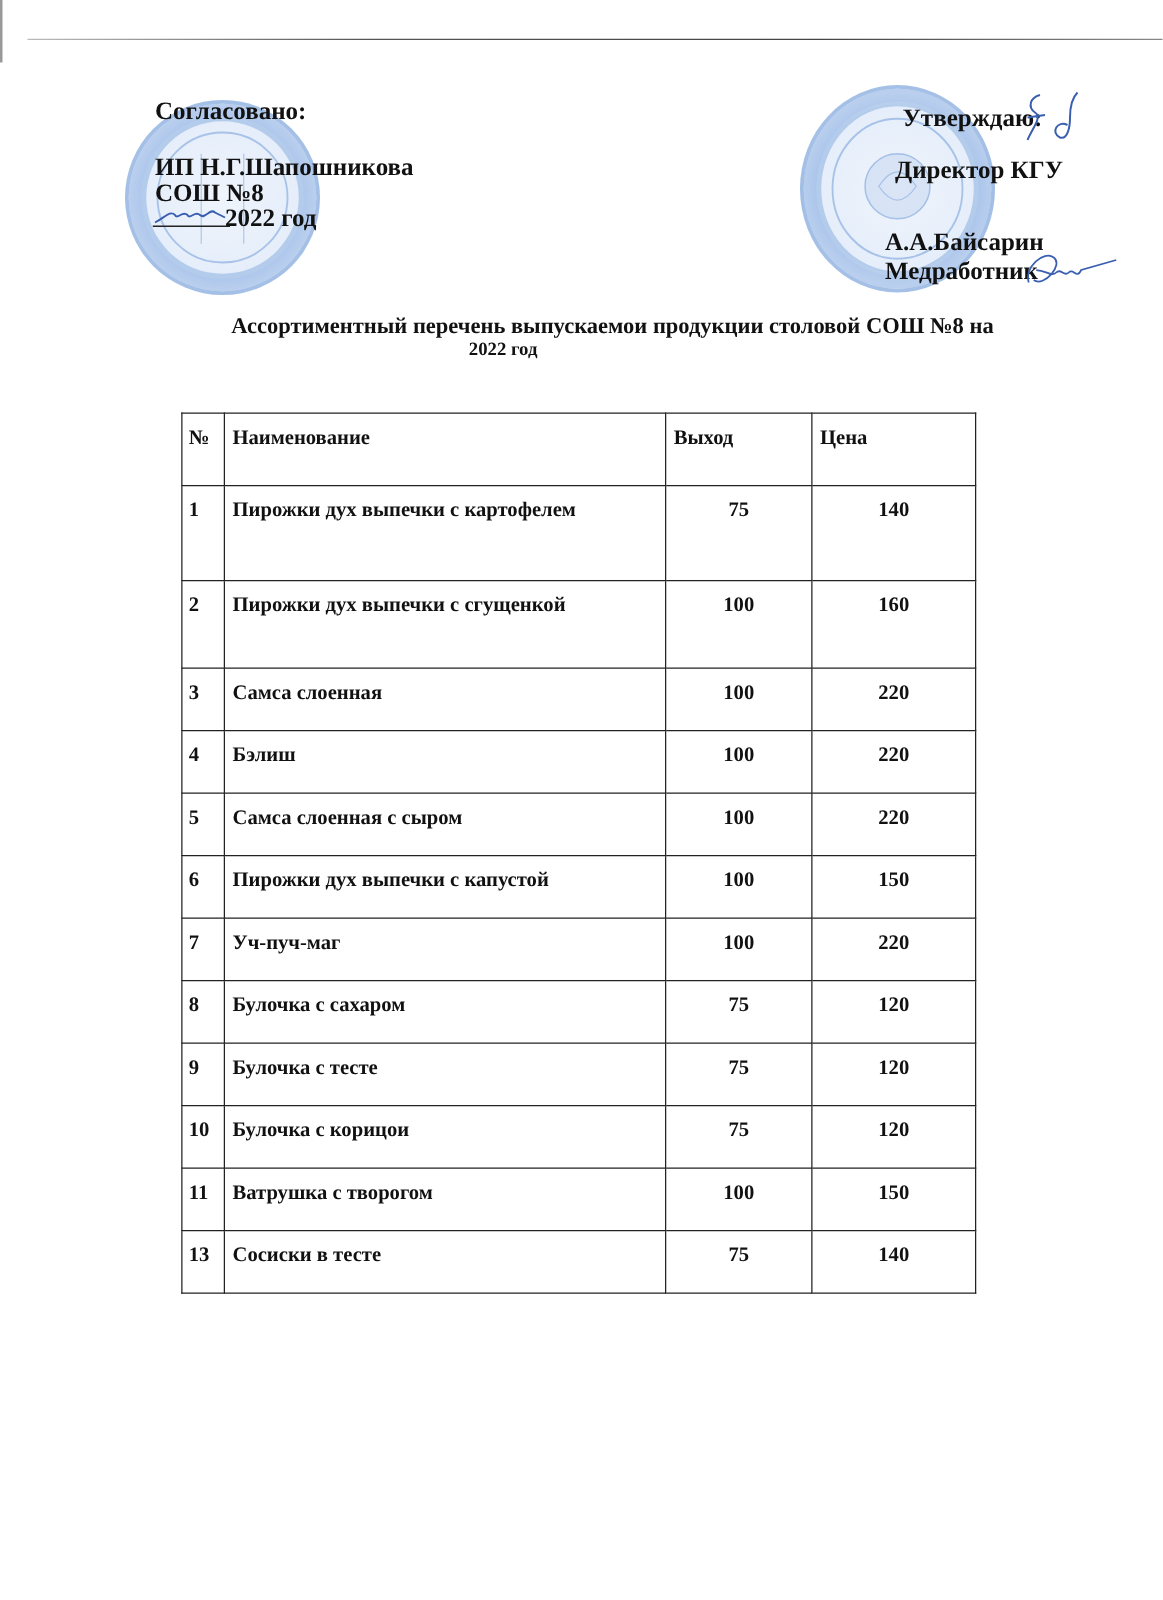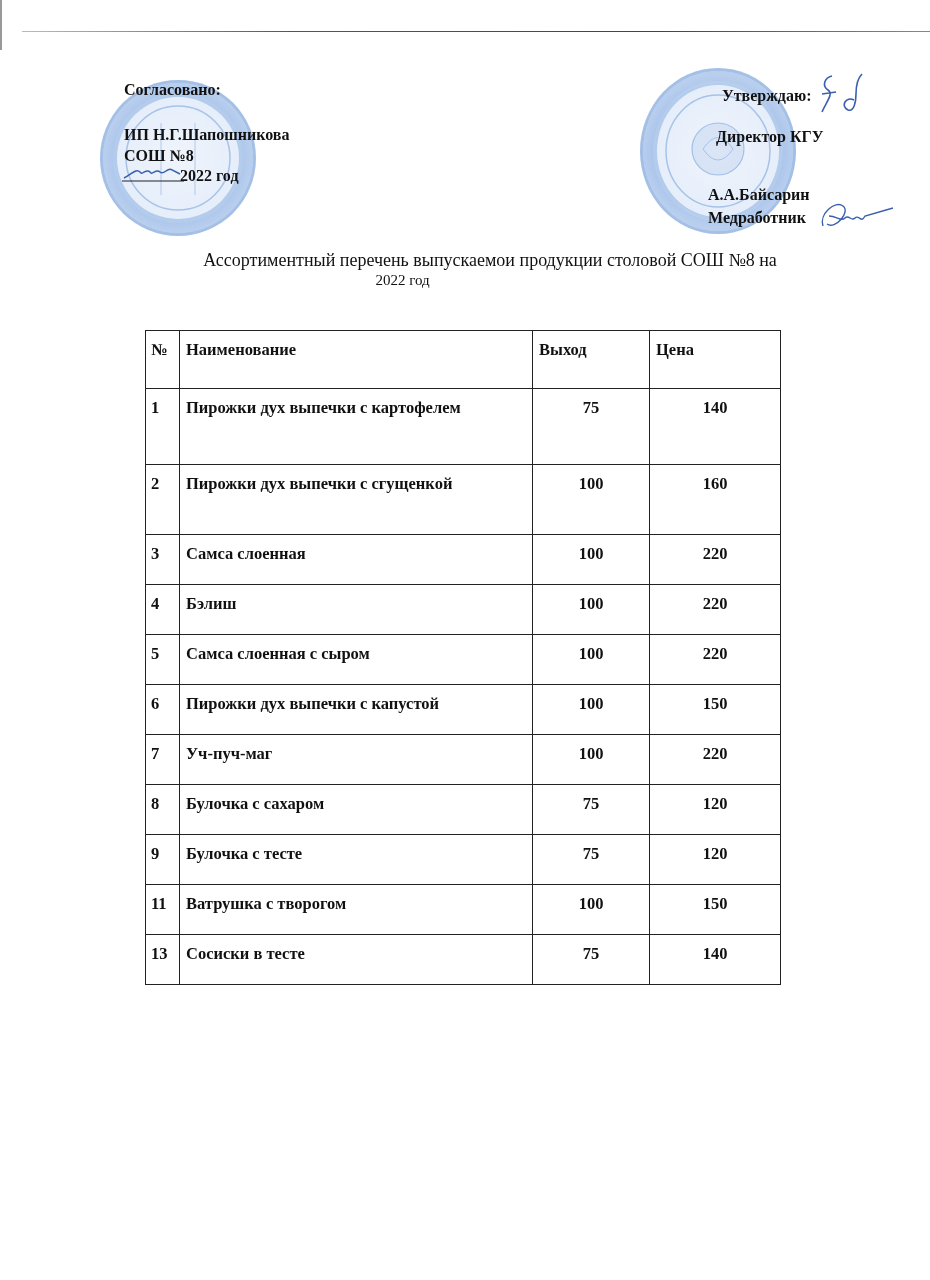--- a/index.html
+++ b/index.html
@@ -19,26 +19,26 @@
     .stamp {
       position: absolute; border-radius: 50%;
       border: 3px solid rgba(90,140,210,0.55);
       box-shadow: inset 0 0 0 10px rgba(150,185,235,0.25), inset 0 0 0 14px rgba(90,140,210,0.35);
       background: radial-gradient(circle, rgba(150,185,235,0.15) 0%, rgba(150,185,235,0.25) 60%, rgba(255,255,255,0) 70%);
     }
     .stamp-left { left: 100px; top: 80px; width: 150px; height: 150px; }
     .stamp-right { left: 640px; top: 68px; width: 150px; height: 160px; }
     .stamp svg { position: absolute; left: 0; top: 0; }
     .hdr {
-      position: absolute; font-weight: bold; font-size: 16px; line-height: 19px; white-space: nowrap;
+      position: absolute; font-weight: bold; font-size: 20px; line-height: 19px; white-space: nowrap;
     }
     .sig { position: absolute; }
     .title {
       position: absolute; left: 110px; top: 250px; width: 760px;
-      text-align: center; font-weight: normal; font-size: 18px; line-height: 20px;
+      text-align: center; font-weight: bold; font-size: 18px; line-height: 20px;
     }
     .title .line2 { display: block; padding-right: 175px; font-size: 15px; }
     table.menu {
       position: absolute; left: 145px; top: 330px;
       border-collapse: collapse; width: 636px;
       font-weight: bold; font-size: 16.5px;
     }
     table.menu td, table.menu th {
       border: 1.5px solid #222; vertical-align: top; padding: 5px 6px 0 6px;
       text-align: left; font-weight: bold;
@@ -167,20 +167,26 @@
       <td class="num-val">75</td>
       <td class="num-val">120</td>
     </tr>
     <tr class="r-std">
       <td class="idx">9</td>
       <td class="c-name-cell">Булочка с тесте</td>
       <td class="num-val">75</td>
       <td class="num-val">120</td>
     </tr>
     <tr class="r-std">
+      <td class="idx">10</td>
+      <td class="c-name-cell">Булочка с корицои</td>
+      <td class="num-val">75</td>
+      <td class="num-val">120</td>
+    </tr>
+    <tr class="r-std">
       <td class="idx">11</td>
       <td class="c-name-cell">Ватрушка с творогом</td>
       <td class="num-val">100</td>
       <td class="num-val">150</td>
     </tr>
     <tr class="r-std">
       <td class="idx">13</td>
       <td class="c-name-cell">Сосиски в тесте</td>
       <td class="num-val">75</td>
       <td class="num-val">140</td>

